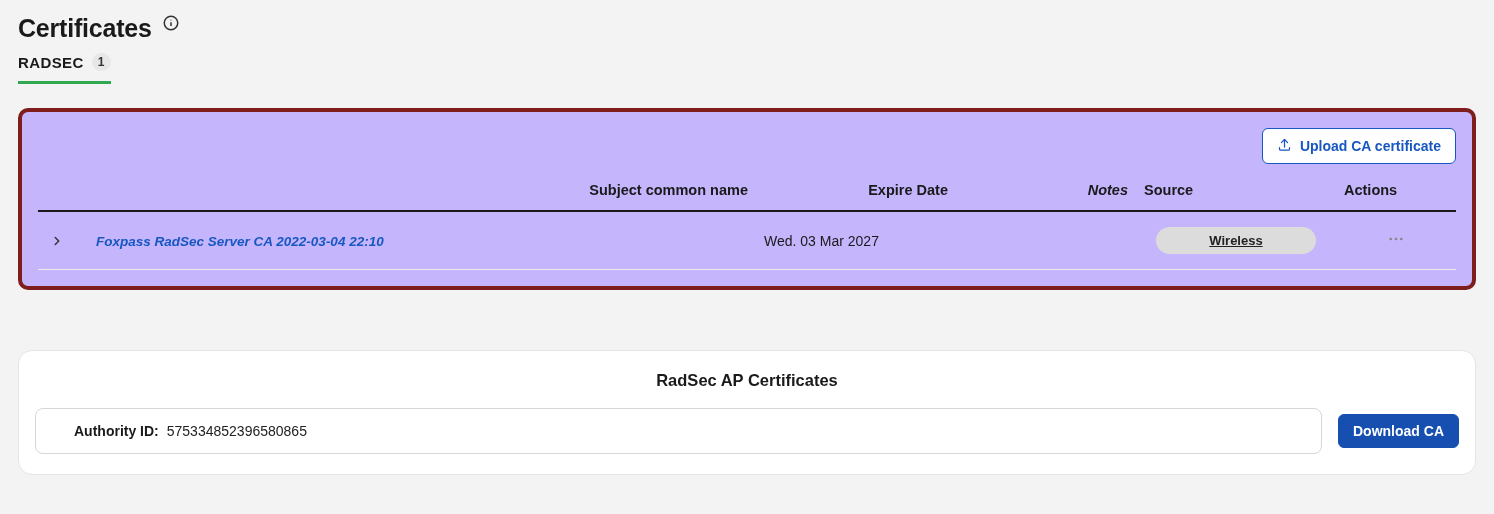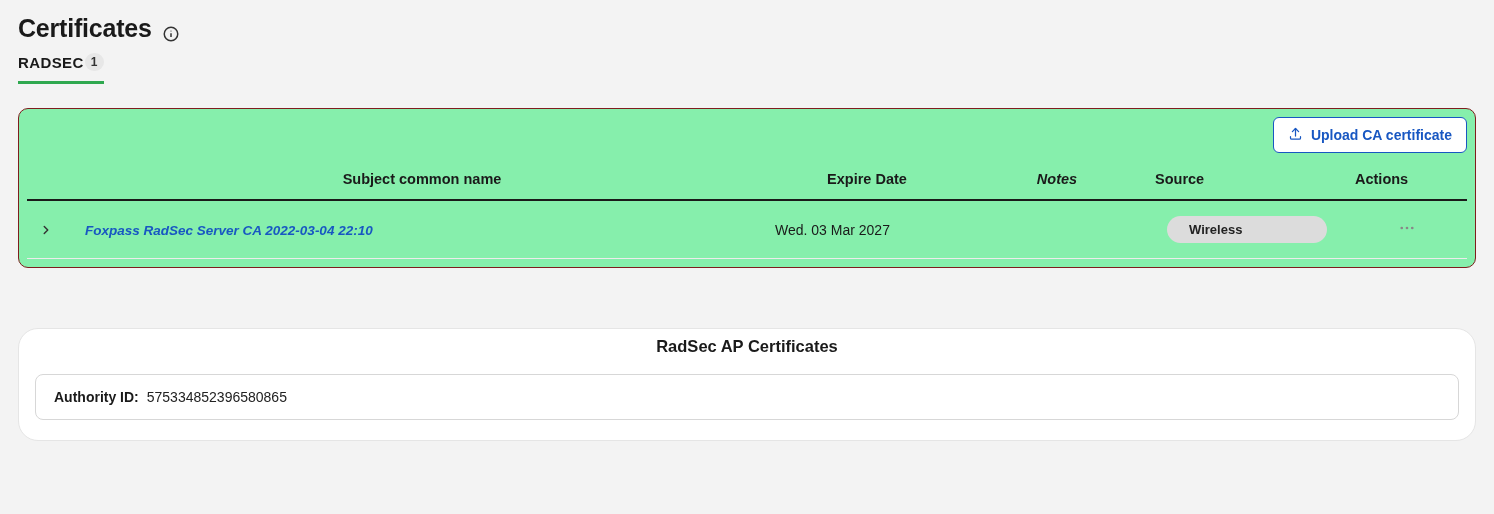--- a/index.html
+++ b/index.html
@@ -5,21 +5,21 @@
   * { box-sizing: border-box; margin: 0; padding: 0; }
   body {
     font-family: -apple-system, BlinkMacSystemFont, "Segoe UI", Arial, sans-serif;
     background: #f3f3f3;
     padding: 14px 18px;
     color: #1a1a1a;
   }
 
   .page-header {
     display: flex;
-    align-items: flex-end;
+    align-items: flex-start;
     gap: 10px;
     margin-bottom: 10px;
   }
   .page-title {
     font-size: 25px;
     font-weight: 800;
     letter-spacing: -0.2px;
   }
   .info-icon {
     width: 18px; height: 18px;
@@ -28,21 +28,21 @@
   .info-icon svg { width: 18px; height: 18px; }
 
   .tabs {
     display: flex;
     gap: 18px;
     margin-bottom: 24px;
   }
   .tab {
     display: inline-flex;
     align-items: center;
-    gap: 1px;
+    gap: 8px;
     font-weight: 800;
     font-size: 15px;
     letter-spacing: 0.4px;
     padding-bottom: 10px;
     border-bottom: 3px solid #2fa84f;
     cursor: pointer;
   }
   .tab-badge {
     background: #e7e7e7;
     border-radius: 999px;
@@ -50,24 +50,24 @@
     height: 18px;
     font-size: 12px;
     font-weight: 700;
     display: inline-flex;
     align-items: center; justify-content: center;
     padding: 0 6px;
     color: #333;
   }
 
   .card {
-    background: #86efac;
-    border: 1px solid #7f1d1d;
+    background: #c4b5fd;
+    border: 4px solid #7f1d1d;
     border-radius: 10px;
-    padding: 8px;
+    padding: 16px;
     margin-bottom: 60px;
   }
 
   .card-toolbar {
     display: flex;
     justify-content: flex-end;
     margin-bottom: 8px;
   }
 
   .btn {
@@ -92,21 +92,21 @@
     border: 1px solid #174fb0;
   }
 
   .upload-icon svg { width: 15px; height: 15px; }
 
   table.cert-table {
     width: 100%;
     border-collapse: collapse;
   }
   .cert-table thead th {
-    text-align: center;
+    text-align: right;
     font-weight: 800;
     font-size: 14.5px;
     padding: 10px 8px 12px;
     border-bottom: 2px solid #1a1a1a;
     color: #1a1a1a;
   }
   .cert-table thead th.col-expand { width: 50px; }
   .cert-table thead th.col-subject { }
   .cert-table thead th.col-expire { width: 200px; }
   .cert-table thead th.col-notes { width: 180px; font-style: italic; }
@@ -137,59 +137,60 @@
   }
 
   .chip {
     background: #dcdcdc;
     border-radius: 999px;
     padding: 6px 22px;
     font-weight: 700;
     font-size: 13px;
     display: inline-block;
     min-width: 160px;
-    text-align: left;
+    text-align: center;
     color: #222;
+    text-decoration: underline;
   }
 
   .row-actions {
     text-align: center;
   }
   .dots-btn {
     border: none; background: transparent; cursor: pointer;
     color: #888;
     padding: 4px 8px;
   }
   .dots-btn svg { width: 18px; height: 18px; }
 
   .card2 {
     background: #fff;
     border: 1px solid #e5e5e5;
-    border-radius: 20px;
-    padding: 8px 16px 20px;
+    border-radius: 14px;
+    padding: 20px 16px 20px;
   }
   .card2-title {
     text-align: center;
     font-weight: 800;
     font-size: 16.5px;
     margin-bottom: 18px;
   }
   .ap-row {
     display: flex;
     align-items: stretch;
     gap: 16px;
   }
   .ap-box {
     flex: 1;
     border: 1px solid #d7d7d7;
     border-radius: 8px;
     padding: 14px 18px;
     font-size: 14px;
   }
-  .kv-row { display: flex; gap: 8px; }
+  .kv-row { display: flex; gap: 8px; margin-left: 20px; }
   .kv-key { font-weight: 800; }
   .kv-val { color: #222; }
   .download-wrap { display: flex; align-items: center; }
 </style>
 </head>
 <body>
 
 <div class="page-header">
   <h1 class="page-title">Certificates</h1>
   <span class="info-icon">
@@ -266,14 +267,19 @@
 
 <div class="card2">
   <div class="card2-title">RadSec AP Certificates</div>
   <div class="ap-row">
     <div class="ap-box">
       <div class="kv-row">
         <span class="kv-key">Authority ID:</span>
         <span class="kv-val">575334852396580865</span>
       </div>
     </div>
+    <div class="download-wrap">
+      <button class="btn btn-primary">
+        <span>Download CA</span>
+      </button>
+    </div>
   </div>
 </div>
 
 </body></html>

